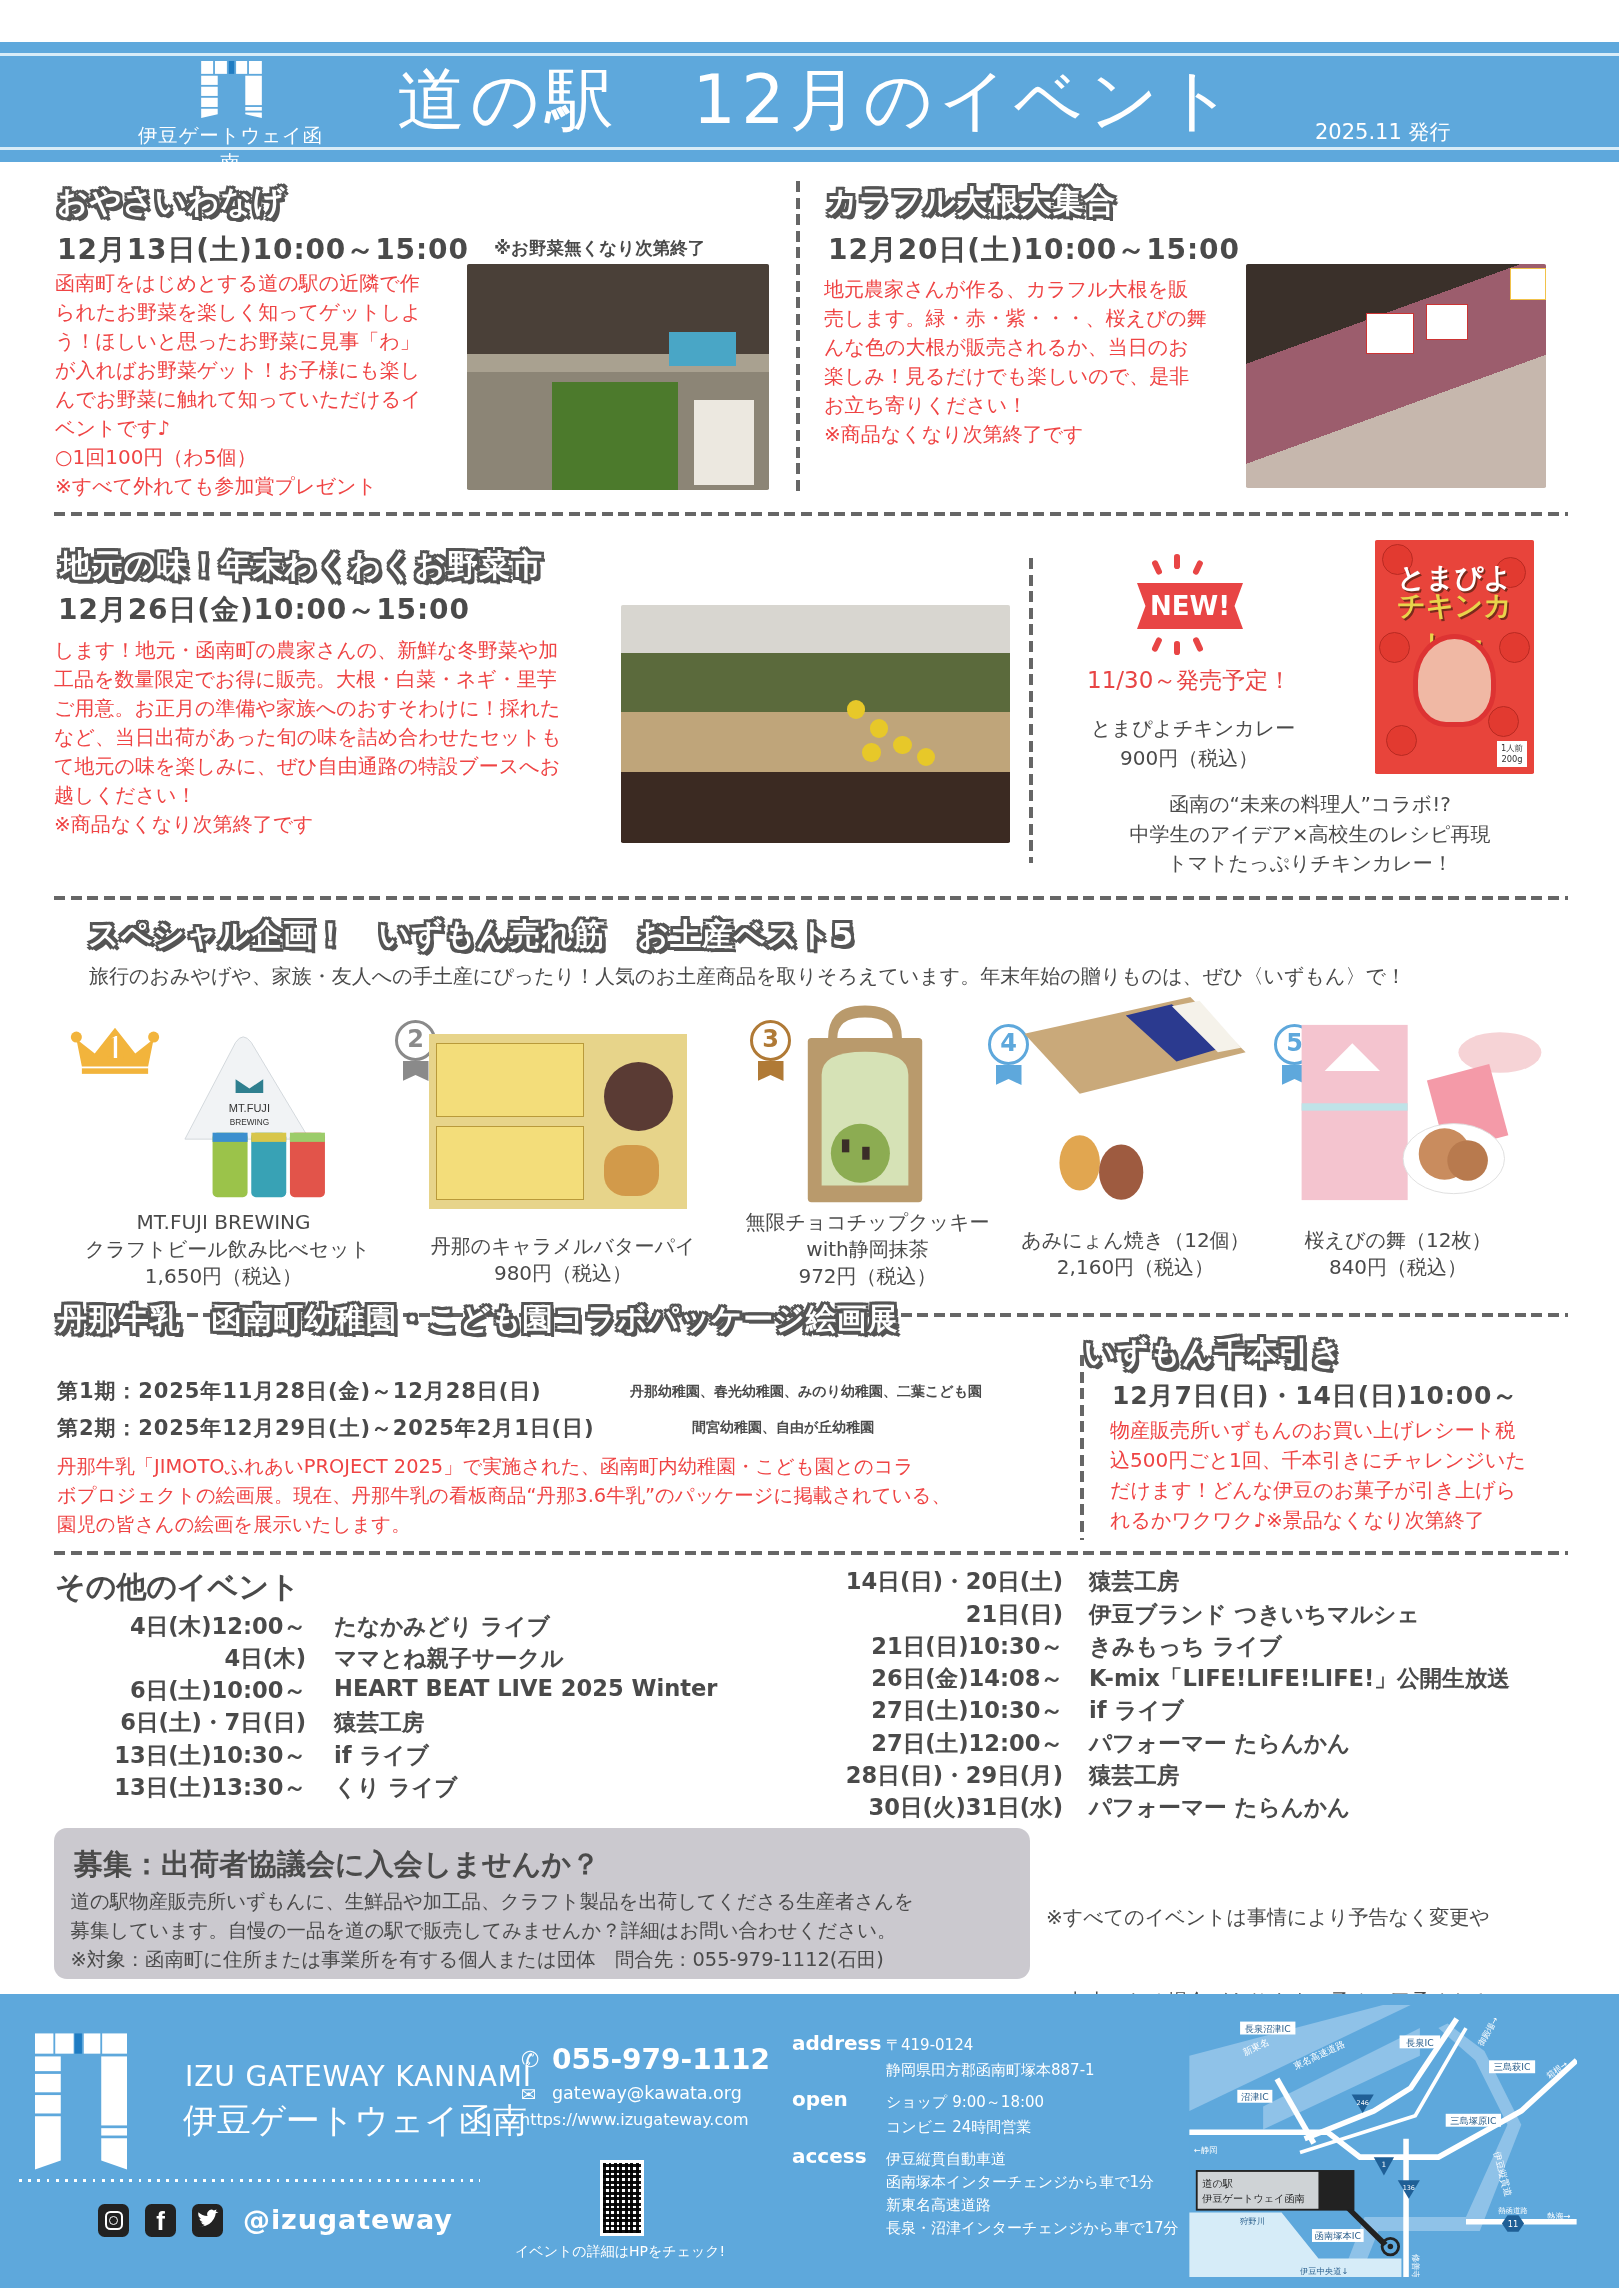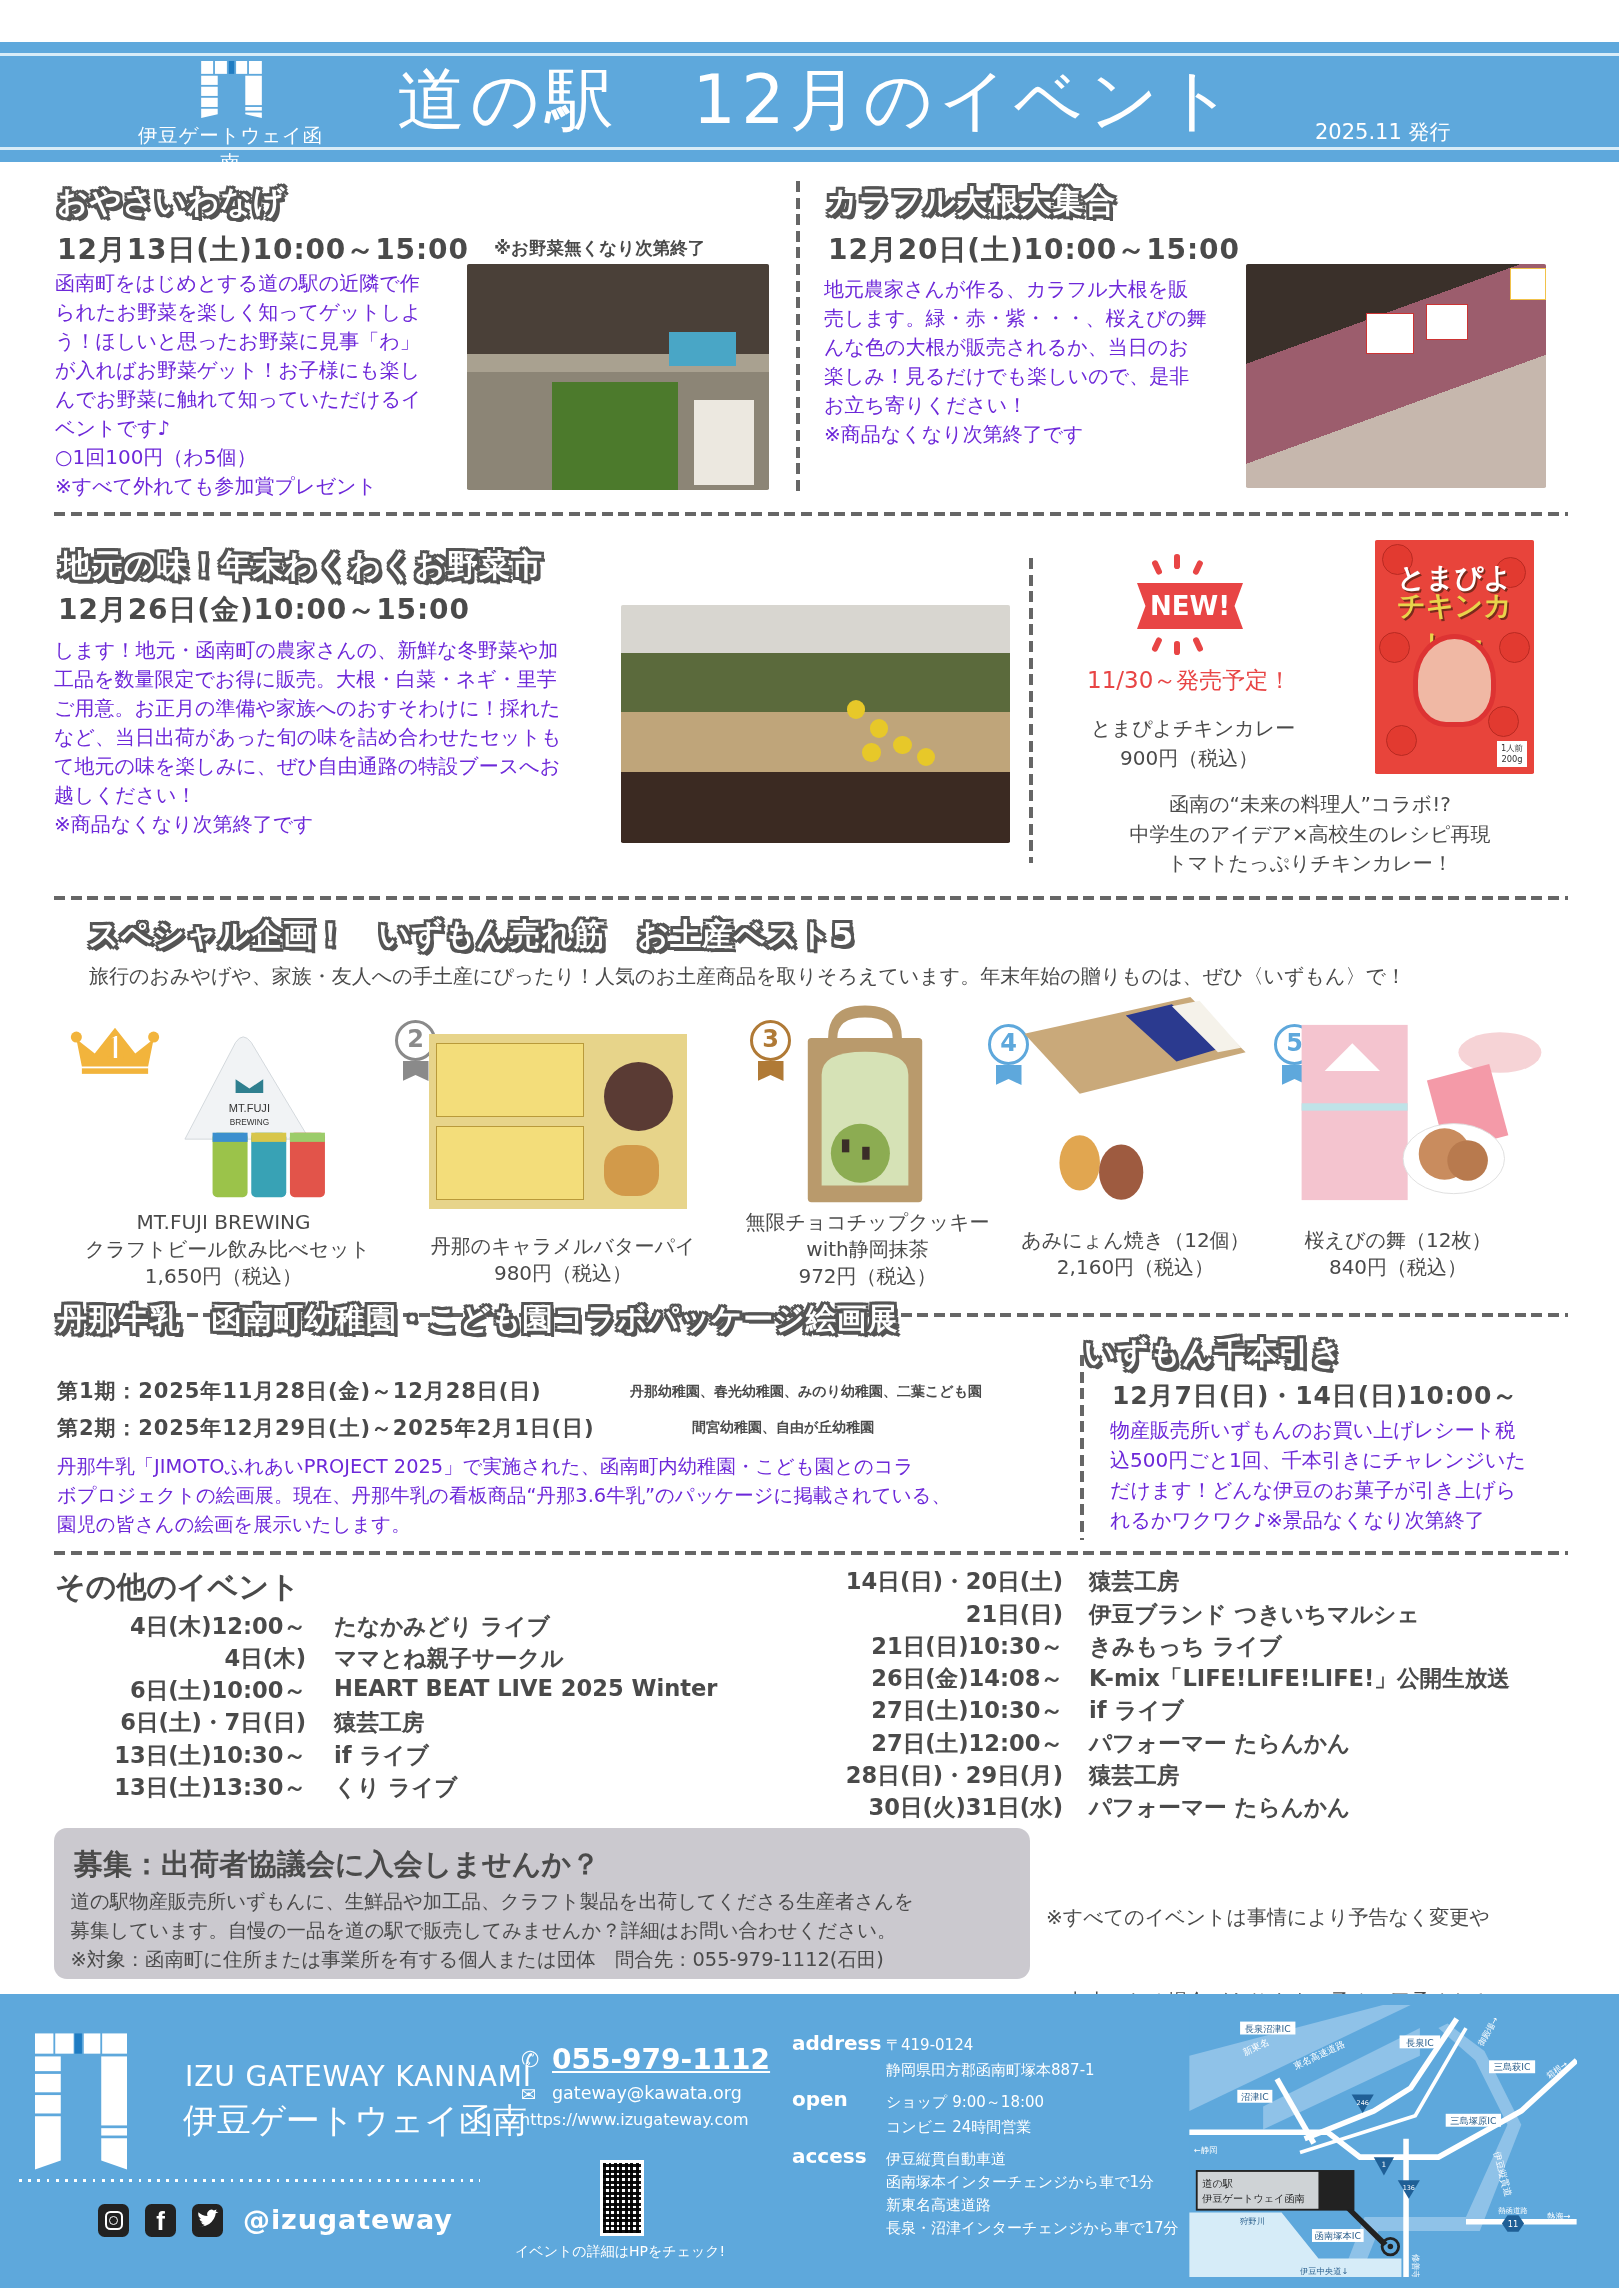--- a/index.html
+++ b/index.html
@@ -16,21 +16,21 @@
   .header-logo { left: 129px; top: 18.5px; width: 203px; height: 88px; }
   .logo-mark { position: absolute; left: 72px; top: 0; width: 61px; height: 57px; }
   .logo-caption { position: absolute; left: 0; top: 61px; width: 203px; text-align: center; font-size: 19.4px; color: #fff; letter-spacing: 0.9px; }
   .header-title { left: 397px; top: 13px; font-size: 68px; color: #fff; letter-spacing: 5.5px; font-family: "DejaVu Sans", sans-serif; font-weight: normal; white-space: nowrap; }
   .header-date { left: 1315px; top: 76px; font-size: 21px; color: #fff; white-space: nowrap; }
 
   
   .sec-title { font-weight: bold; color: #fff; font-size: 31px; white-space: nowrap; letter-spacing: 0.9px;
     text-shadow: -2.8px -2.8px 0 #555, 2.8px -2.8px 0 #555, -2.8px 2.8px 0 #555, 2.8px 2.8px 0 #555, 0 2.8px 0 #555, 0 -2.8px 0 #555, 2.8px 0 0 #555, -2.8px 0 0 #555, 3.7px 3.7px 0 #555; }
   .sec-date { font-weight: bold; color: #4a4a4a; font-size: 28px; white-space: nowrap; letter-spacing: 0.9px; }
-  .body-text { font-size: 20px; line-height: 29px; color: #6d28d9; }
+  .body-text { font-size: 20px; line-height: 29px; color: #ef4444; }
   .note-small { font-size: 17.5px; font-weight: bold; color: #4a4a4a; white-space: nowrap; }
 
   .hdash { height: 3.7px; background-image: repeating-linear-gradient(90deg, #666 0 11px, transparent 11px 16.6px); }
   .vdash { width: 3.7px; background-image: repeating-linear-gradient(180deg, #666 0 11px, transparent 11px 16.6px); }
 
   .photo { border-radius: 1.8px; overflow: hidden; }
 
   
   .ph-ring { background: linear-gradient(180deg, #4a4038 0 40%, #a9a190 40% 48%, #8c8576 48% 100%); }
   .ph-ring .grass { position:absolute; left: 28%; top: 52%; width: 42%; height: 48%; background: #4c7a2c; }
@@ -435,21 +435,21 @@
   </div>
   <div class="abs" style="left:145px; top:210px; width:31px; height:33px; background:#222; border-radius:6.5px; color:#fff; font-weight:bold; font-size:26px; text-align:center; line-height:35px; font-family:'Liberation Sans', sans-serif;">f</div>
   <div class="abs" style="left:192px; top:210px; width:31px; height:33px; background:#222; border-radius:6.5px;">
     <svg width="31" height="33" viewBox="0 0 34 36">
         <path d="M8,24 Q18,26 24,16 Q26,12 26,10 L29,9 L26,8 L27,6 L24,7 Q20,4 17,9 Q16,11 17,13 Q11,13 7,9 Q6,14 10,16 L8,16 Q9,19 12,20 L10,20 Q11,23 14,23 Q11,25 8,24 Z" fill="#fff"></path>
       </svg>
   </div>
   <div class="abs" style="left:243px; top:210px; font-size:27px; font-weight:bold; letter-spacing:0.9px; white-space:nowrap;">@izugateway</div>
 
   <div class="abs" style="left:521px; top:53px; font-size:22px;">✆</div>
-  <div class="abs" style="left:552px; top:49px; font-size:28px; font-weight:bold; white-space:nowrap;text-decoration:underline;">055-979-1112</div>
+  <div class="abs" style="left:552px; top:49px; font-size:28px; font-weight:bold; white-space:nowrap;">055-979-1112</div>
   <div class="abs" style="left:521px; top:90px; font-size:18.5px;">✉</div>
   <div class="abs" style="left:552px; top:89px; font-size:17.5px; white-space:nowrap;">gateway@kawata.org</div>
   <div class="abs" style="left:520px; top:116px; font-size:16px; white-space:nowrap;">https://www.izugateway.com</div>
 
   <div class="abs" style="left:600px; top:166px; width:44px; height:76px; background:#fff; padding:2.8px;">
     <div style="width:100%; height:100%; background-image: repeating-linear-gradient(0deg, #111 0 2.8px, #fff 2.8px 5.5px), repeating-linear-gradient(90deg, #111 0 2.8px, #fff 2.8px 5.5px); background-blend-mode: multiply;"></div>
   </div>
   <div class="abs" style="left:515px; top:249px; font-size:14px; white-space:nowrap;">イベントの詳細はHPをチェック!</div>
 
   <div class="abs" style="left:792px; top:37px; font-size:20px; font-weight:bold;">address</div>

